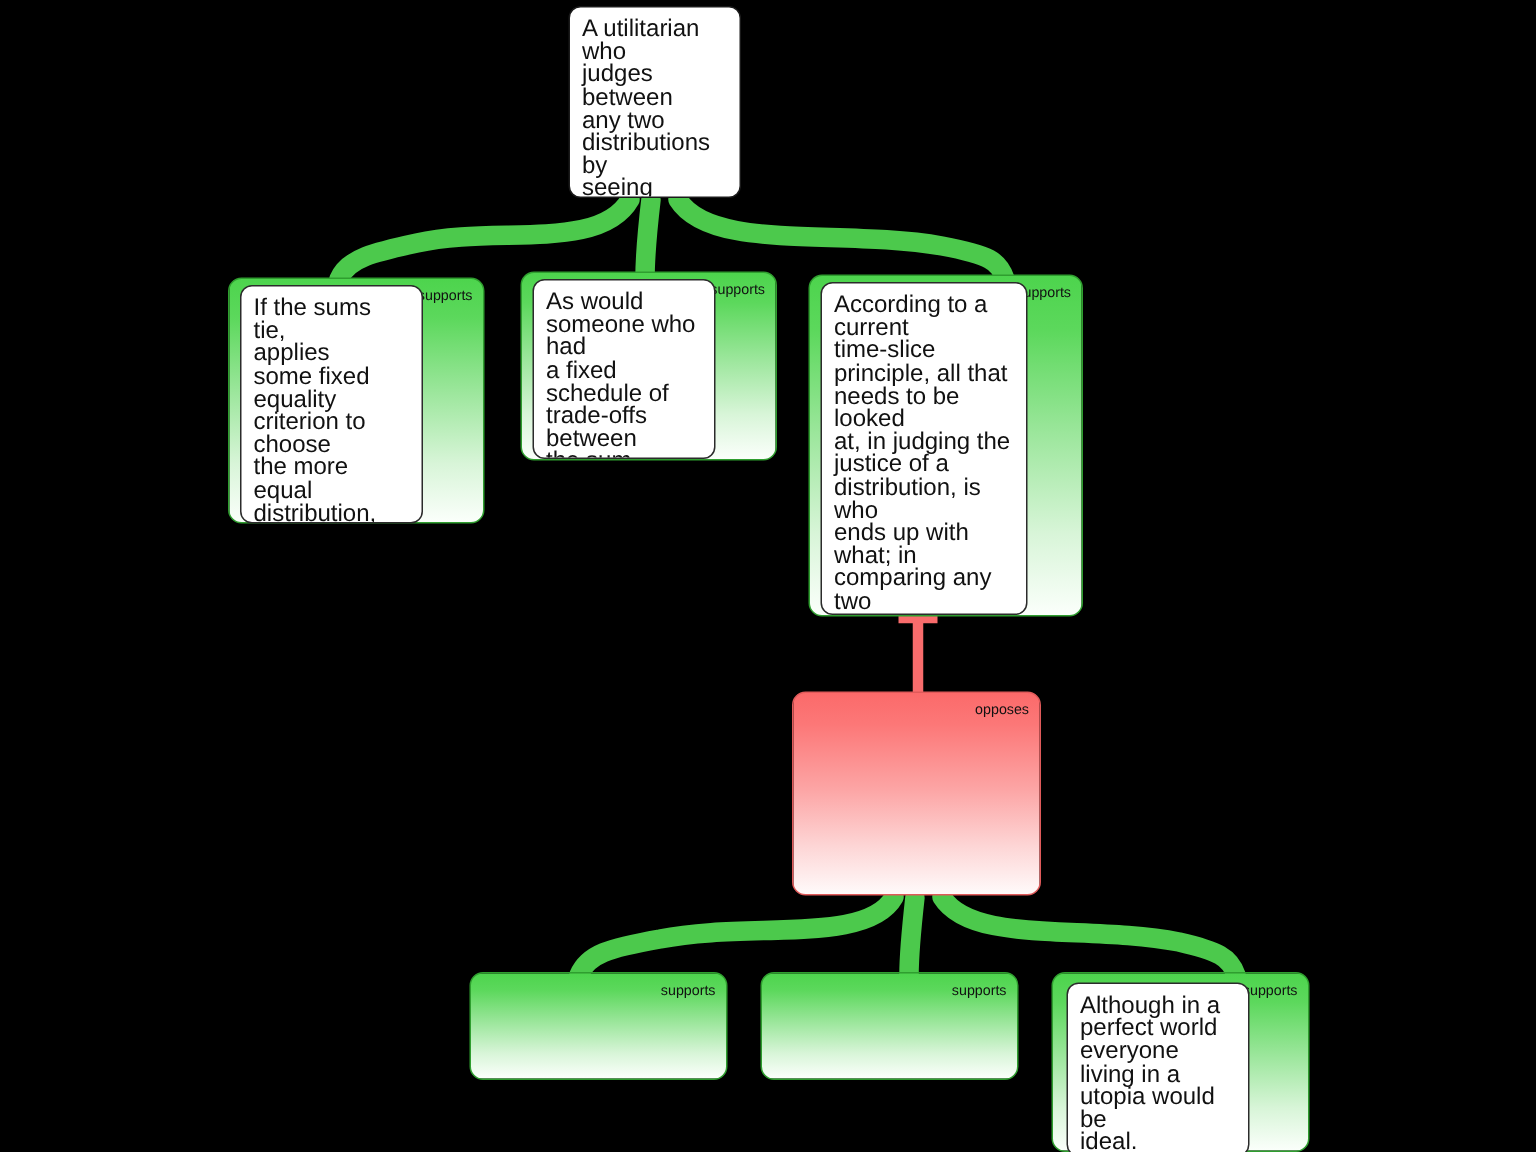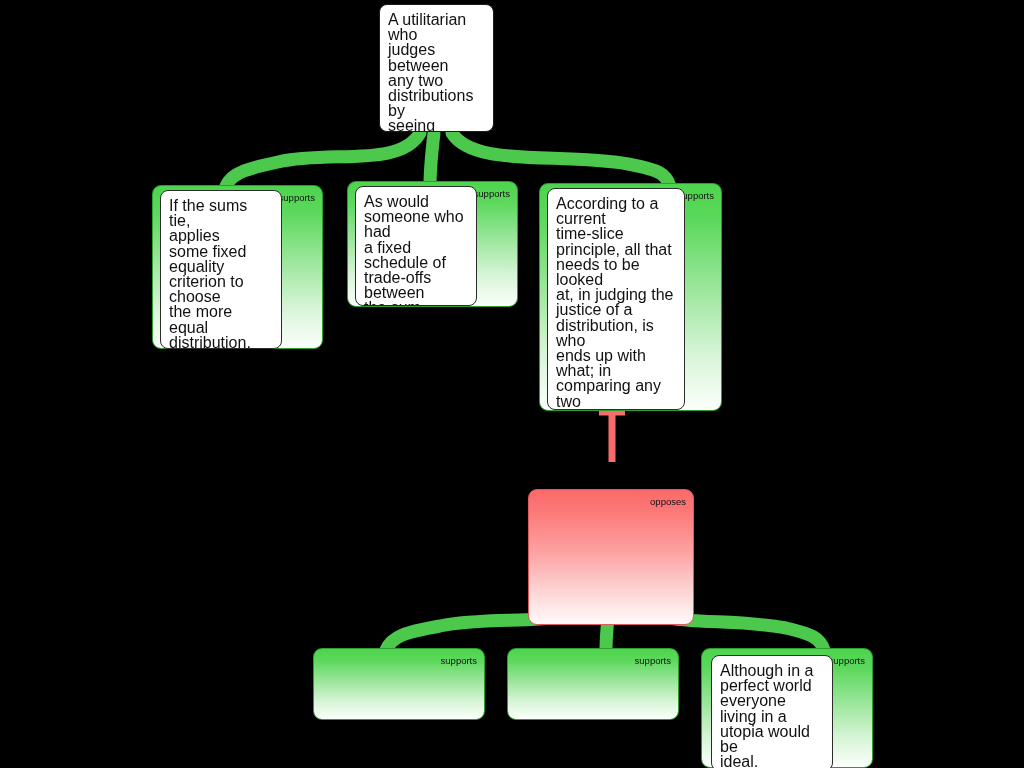--- a/index.html
+++ b/index.html
@@ -42,21 +42,20 @@
   }
   
   .node.supports {
     background: linear-gradient(to bottom, #4dd44d 0%, #5cd85c 16%, #9fe79f 48%, #d8f5d8 76%, #fbfffb 100%);
     border: 1px solid #2f9e2f;
   }
   
   .node.opposes {
     background: linear-gradient(to bottom, #fb6a6a 0%, #fc7878 16%, #fca5a5 48%, #fdd5d5 76%, #fffafa 100%);
     border: 1px solid #e05a5a;
-    margin-top: 28px;
   }
 
   
   .claim {
     position: absolute;
     box-sizing: border-box;
     background: #ffffff;
     border: 1px solid #2b2b2b;
     border-radius: 8px;
     padding: 7px 8px 6px 8px;

